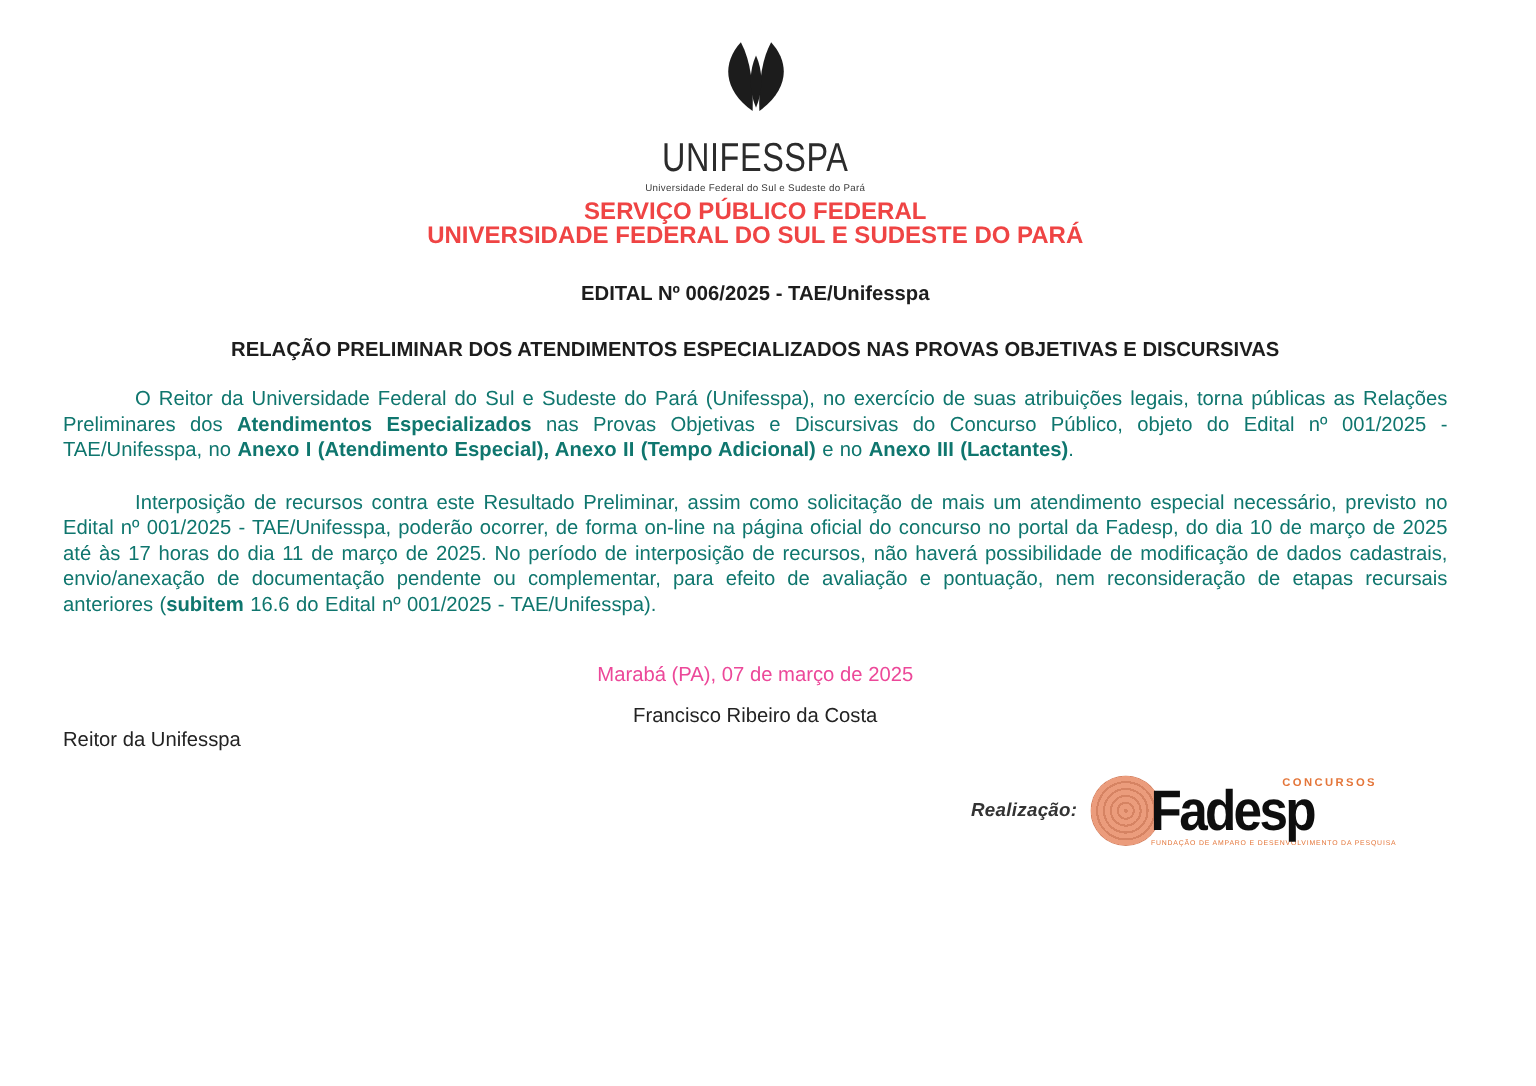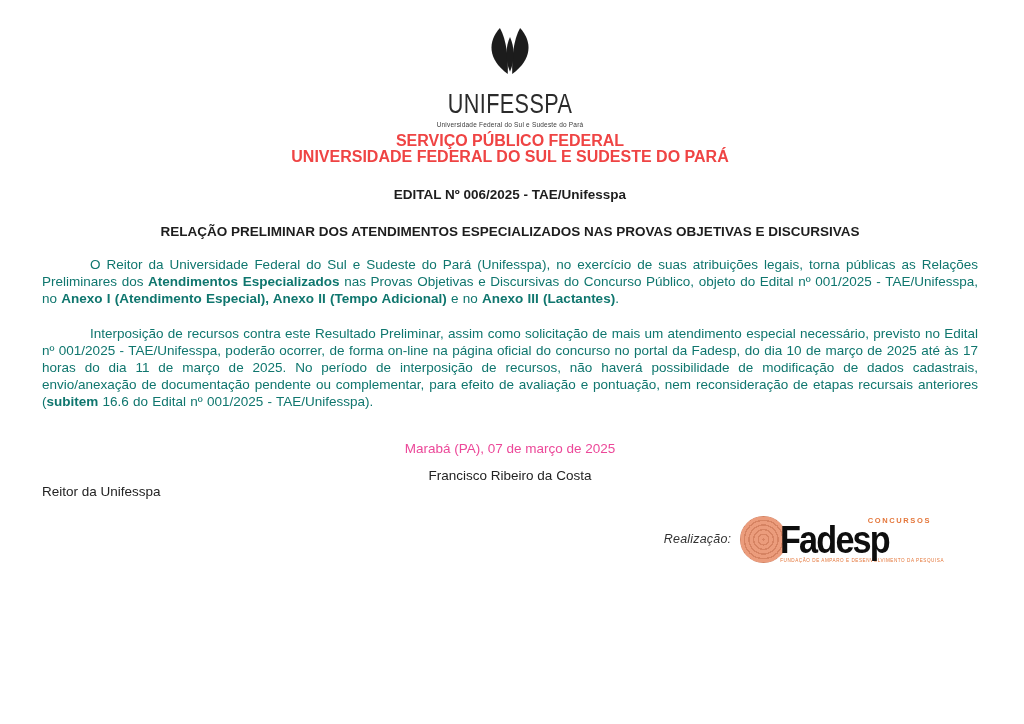--- a/index.html
+++ b/index.html
@@ -5,21 +5,21 @@
   * { margin: 0; padding: 0; box-sizing: border-box; }
   html, body { width: 1024px; height: 724px; background: #ffffff; overflow: hidden; }
   body {
     font-family: "Liberation Sans", sans-serif;
     color: #222222;
   }
   .page {
     width: 1024px;
     height: 724px;
     background: #ffffff;
-    padding: 26px 46px 0 42px;
+    padding: 26px 59px 0 42px;
     position: relative;
   }
 
   
   .doc-header { text-align: center; }
   .flame-wrap { display: inline-block; line-height: 0; }
   .logo-wordmark {
     font-size: 27px;
     letter-spacing: 0.5px;
     color: #2b2b2b;
@@ -93,21 +93,21 @@
   
   .realization {
     display: flex;
     align-items: center;
     justify-content: flex-end;
     padding-right: 34px;
     margin-top: 16px;
   }
   .realization-label {
     font-size: 12.5px;
-    font-weight: normal;
+    font-weight: bold;
     font-style: italic;
     color: #333333;
     margin-right: 9px;
     letter-spacing: 0.2px;
   }
   .fadesp-logo { display: flex; align-items: center; position: relative; }
   .fadesp-circle {
     width: 47px;
     height: 47px;
     border-radius: 50%;

